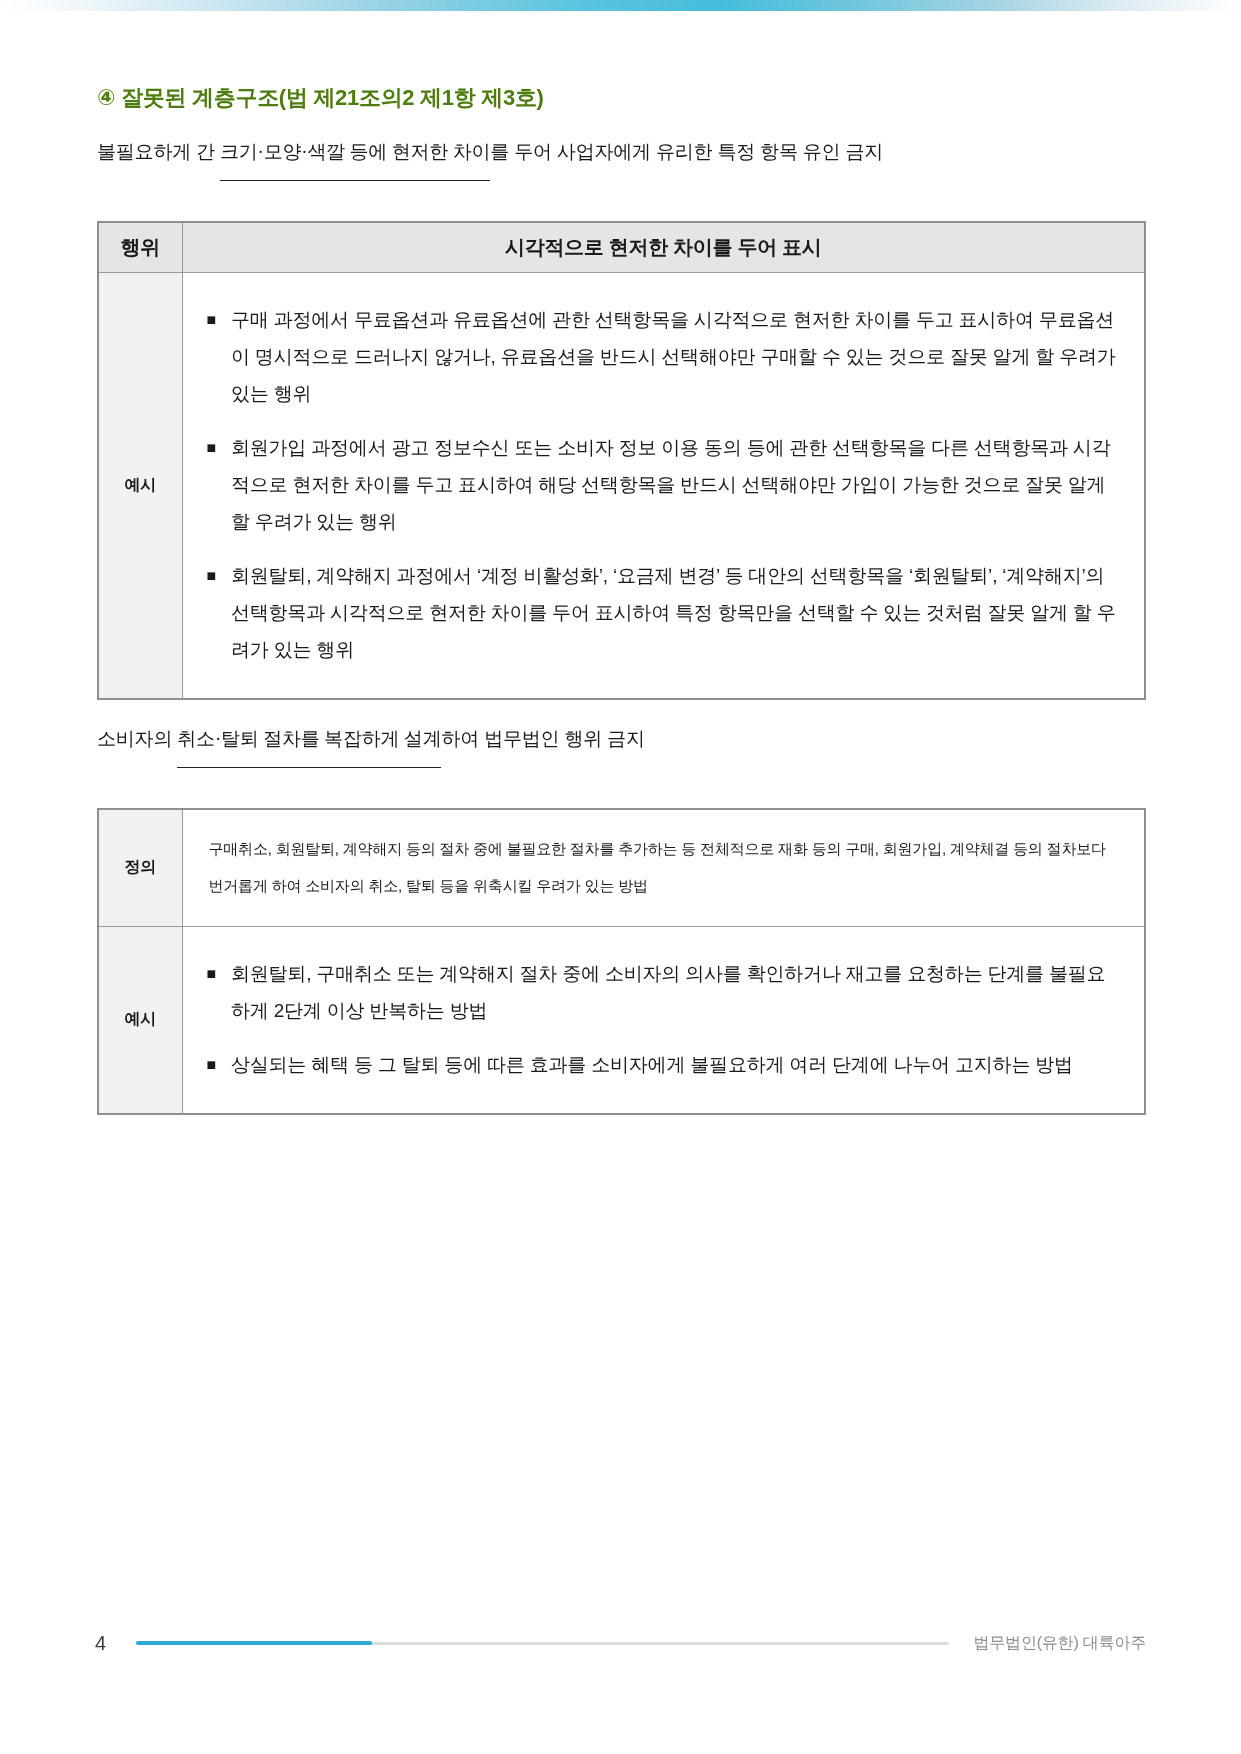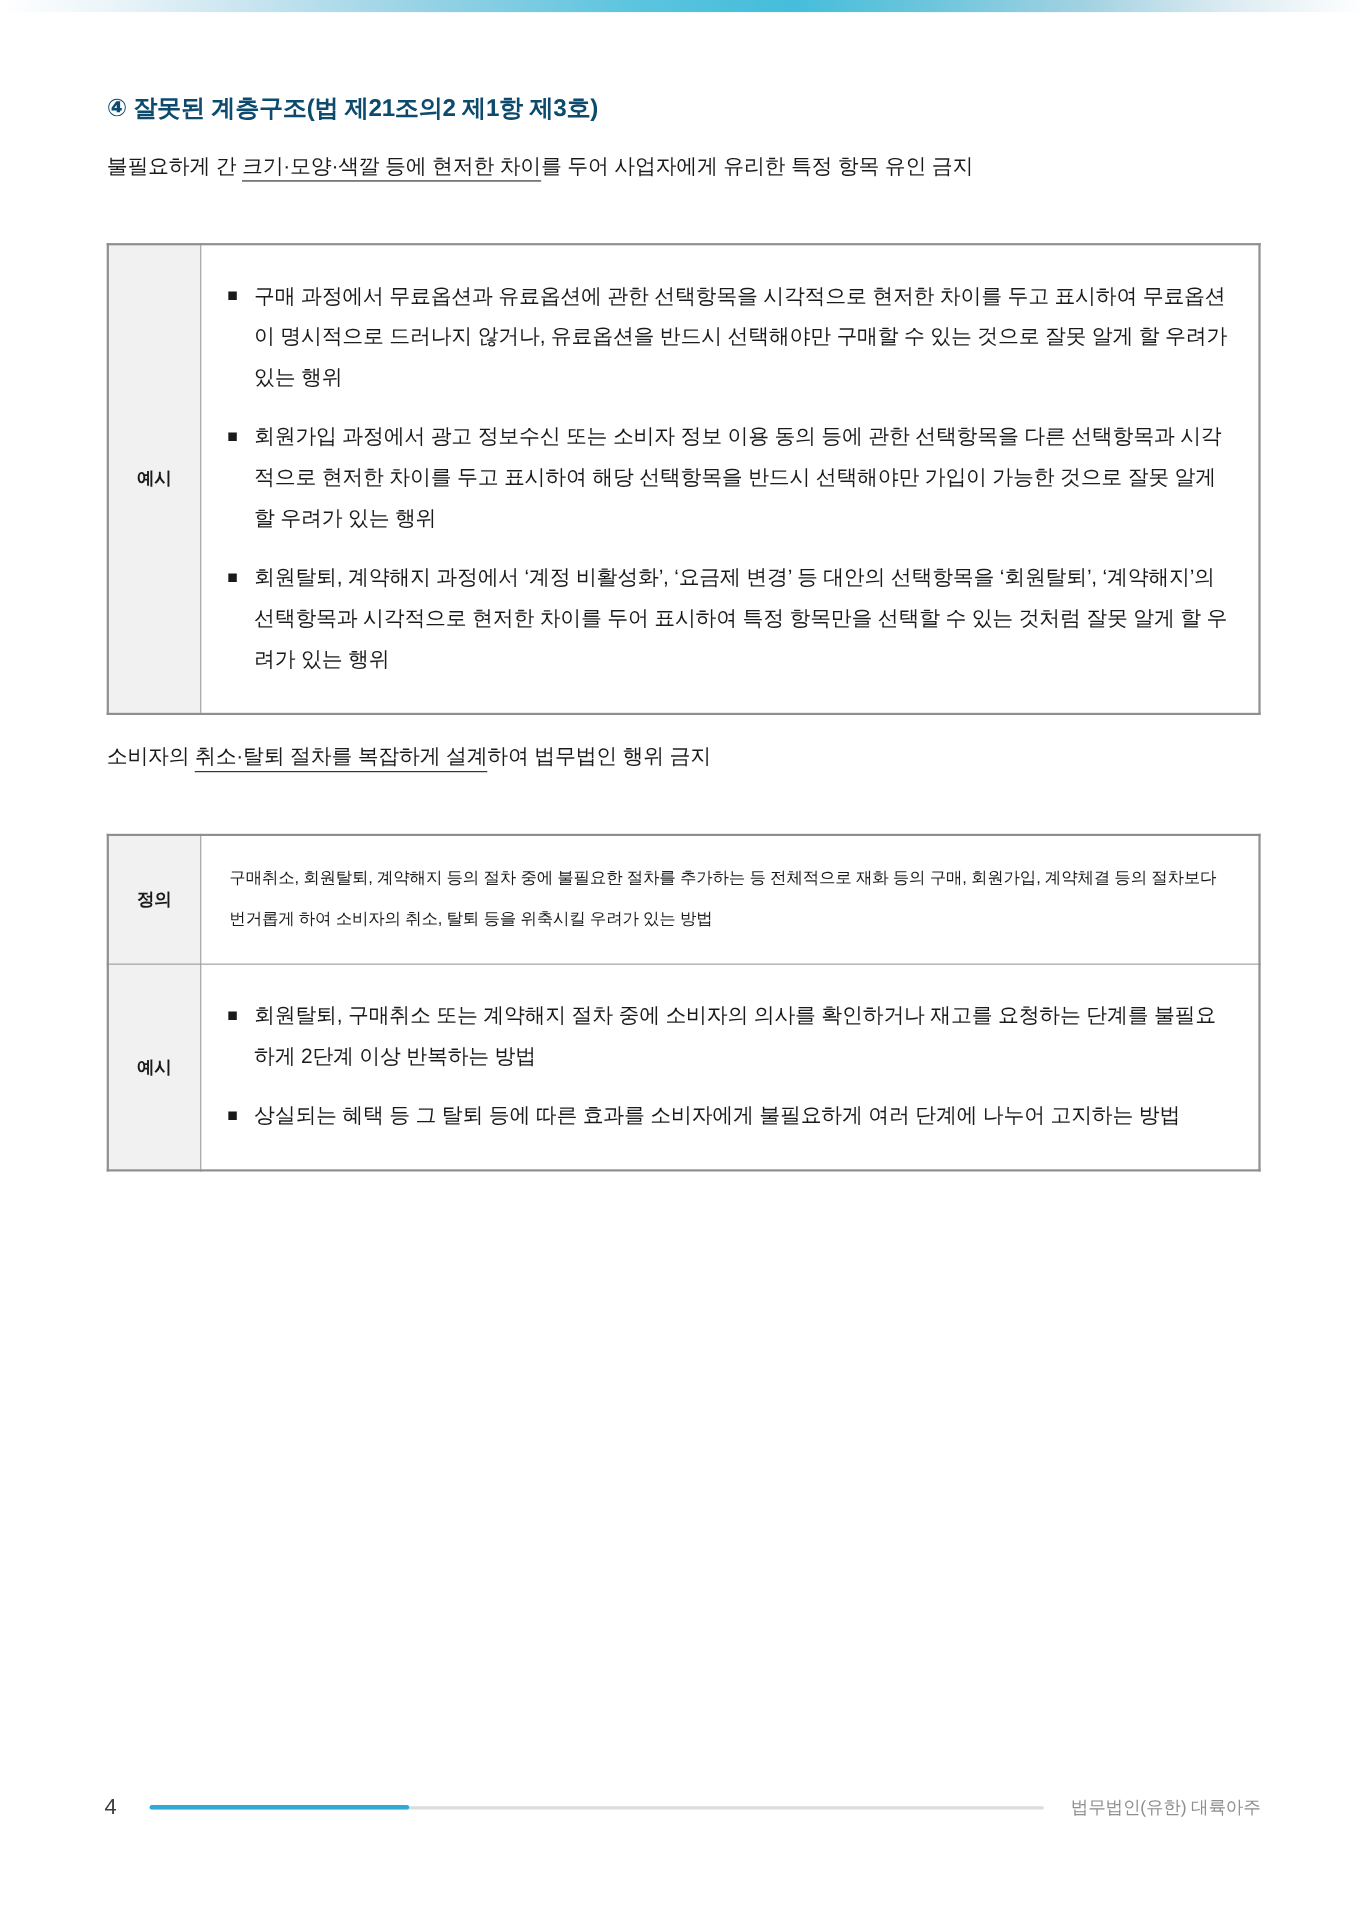--- a/index.html
+++ b/index.html
@@ -21,33 +21,34 @@
     font-family:"Liberation Sans","DejaVu Sans",sans-serif;
     color:var(--text);
     overflow:hidden;
   }
   .top-gradient{
     width:100%;height:11px;
     background:linear-gradient(90deg,#ffffff 0%,#eef6fa 7%,#c9e5f0 18%,#93d1e4 32%,#5ac4df 47%,var(--accent) 58%,#6cc5dc 68%,#a5d3e2 80%,#dcebf2 90%,#ffffff 100%);
   }
   .content{padding:0 95px 0 97px;}
   .sec-heading{
-    font-size:22px;font-weight:bold;color:#0c4a6e;
+    font-size:22px;font-weight:bold;color:#4d7c0f;
     letter-spacing:-0.3px;
   }
   .sec-heading.first{margin-top:72px;}
   .sec-heading.second{margin-top:66px;}
   .intro{
     margin-top:24px;
     font-size:19px;line-height:30px;color:var(--text);
     letter-spacing:-0.2px;
   }
   .underlined{
     border-bottom:1.5px solid #222;
-    padding-bottom:2px;
+    padding-bottom:18px;
+    font-family:Liberation Serif, serif;
   }
   table.rule-table{
     width:100%;
     border-collapse:collapse;
     margin-top:54px;
     border:2px solid var(--border-outer);
   }
   table.rule-table td{
     border:1px solid var(--border-inner);
     vertical-align:middle;
@@ -113,20 +114,24 @@
 <div class="top-gradient"></div>
 
 <div class="content">
 
   <h2 class="sec-heading first">④ 잘못된 계층구조(법 제21조의2 제1항 제3호)</h2>
 
   <p class="intro"><span>불필요하게 간 </span><span class="underlined">크기·모양·색깔 등에 현저한 차이</span><span>를 두어 사업자에게 유리한 특정 항목 유인 금지</span></p>
 
   <table class="rule-table">
     <tbody>
+        <tr class="head-row">
+      <td class="label-col">행위</td>
+      <td>시각적으로 현저한 차이를 두어 표시</td>
+    </tr>
     <tr>
       <td class="label-col">예시</td>
       <td class="body-cell">
         <div class="bullet-list">
           <div class="bullet">
             <span class="sq">■</span>
             <span>구매 과정에서 무료옵션과 유료옵션에 관한 선택항목을 시각적으로 현저한 차이를 두고 표시하여 무료옵션이 명시적으로 드러나지 않거나, 유료옵션을 반드시 선택해야만 구매할 수 있는 것으로 잘못 알게 할 우려가 있는 행위</span>
           </div>
           <div class="bullet">
             <span class="sq">■</span>

